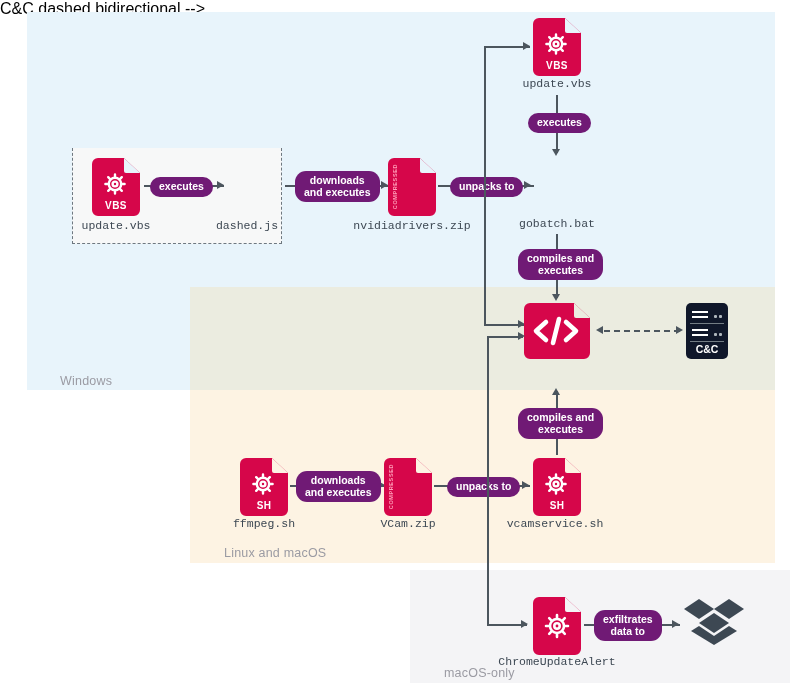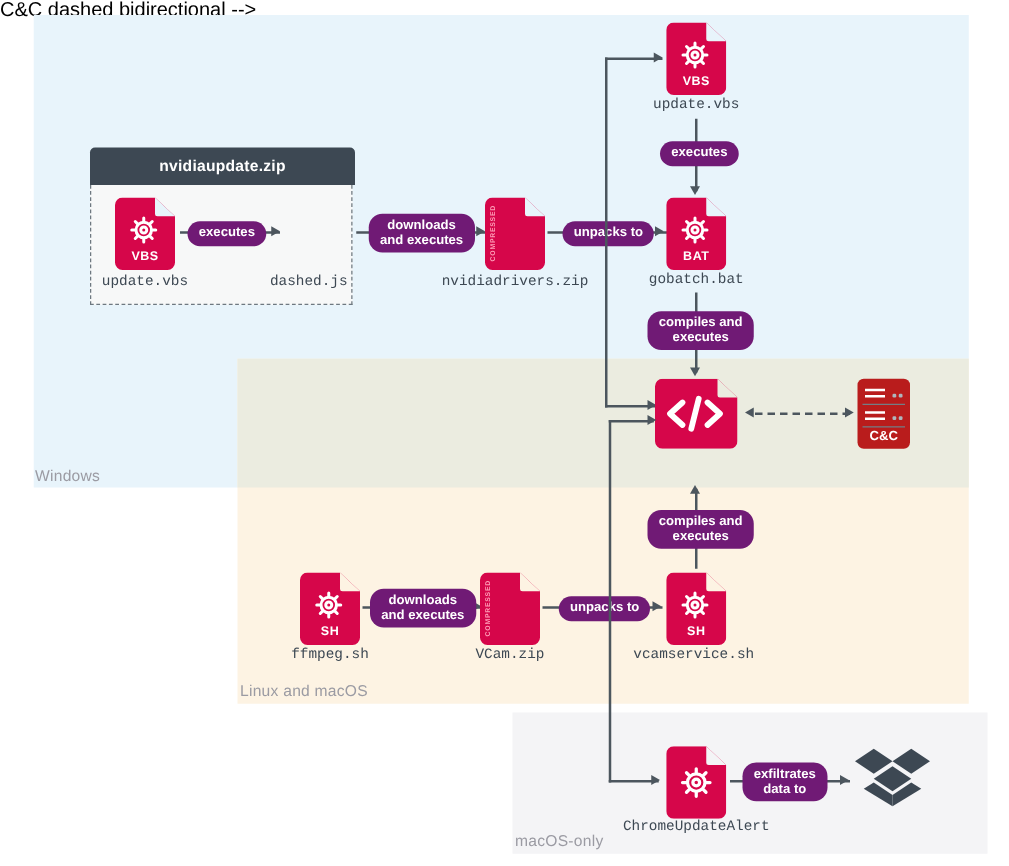--- a/index.html
+++ b/index.html
@@ -2,21 +2,21 @@
 <html><head>
 <meta charset="utf-8">
 <style>
   html,body{margin:0;padding:0;background:#ffffff;}
   body{width:807px;height:693px;position:relative;overflow:hidden;
        font-family:"Liberation Sans","DejaVu Sans",sans-serif;}
   #stage{position:absolute;left:0;top:0;width:807px;height:693px;}
 
   
   .band{position:absolute;}
-  .band-label{position:absolute;font-size:12.5px;color:#9b9ba3;letter-spacing:.2px;}
+  .band-label{position:absolute;font-size:12.5px;color:#9b9ba3;letter-spacing:.2px;padding-left:32px;}
 
   #band-windows{left:27px;top:12px;width:748px;height:378px;background:#e8f4fb;}
   #band-nix{left:190px;top:287px;width:585px;height:276px;background:#fdf3e3;}
   #band-overlap{left:190px;top:287px;width:585px;height:103px;background:#ebece0;}
   #band-macos{left:410px;top:570px;width:380px;height:113px;background:#f4f4f6;}
 
   #label-windows{left:28px;top:374px;}
   #label-nix{left:192px;top:546px;}
   #label-macos{left:412px;top:666px;}
 
@@ -56,21 +56,21 @@
   .lnv{width:1.6px;}
   .arw{position:absolute;width:0;height:0;}
   .arw-r{border-left:7px solid #4c565e;border-top:4.5px solid transparent;border-bottom:4.5px solid transparent;}
   .arw-l{border-right:7px solid #4c565e;border-top:4.5px solid transparent;border-bottom:4.5px solid transparent;}
   .arw-d{border-top:7px solid #4c565e;border-left:4.5px solid transparent;border-right:4.5px solid transparent;}
   .arw-u{border-bottom:7px solid #4c565e;border-left:4.5px solid transparent;border-right:4.5px solid transparent;}
   .dash{position:absolute;height:0;border-top:2px dashed #4c565e;}
 
   
   #cc-node{position:absolute;left:686px;top:303px;}
-  .srv{width:42px;height:56px;background:#b91c1c;border-radius:5px;position:relative;}
+  .srv{width:42px;height:56px;background:#0f172a;border-radius:5px;position:relative;}
   .srv .bar{position:absolute;left:6px;width:16px;height:2px;background:#ffffff;}
   .srv .dot{position:absolute;width:2.5px;height:2.5px;background:#aeb6bd;border-radius:1px;}
   .srv .sep{position:absolute;left:4px;width:34px;height:1px;background:#737d85;}
   .srv .cc{position:absolute;left:0;right:0;bottom:4px;text-align:center;color:#fff;
            font-size:10.5px;font-weight:bold;}
 
   
   #dropbox-node{position:absolute;left:683px;top:597px;}
 </style>
 </head>
@@ -83,21 +83,20 @@
   <div class="band" id="band-nix"></div>
   <div class="band" id="band-overlap"></div>
   <div class="band" id="band-macos"></div>
 
   <div class="band-label" id="label-windows">Windows</div>
   <div class="band-label" id="label-nix">Linux and macOS</div>
   <div class="band-label" id="label-macos">macOS-only</div>
 
   
   <div id="zip-box">
-    <div id="zip-title">nvidiaupdate.zip</div>
     <div id="zip-body"></div>
   </div>
 
   
   <div class="node" style="left:92px;top:158px;">
     <div class="fileicon">
       <svg width="48" height="58" viewBox="0 0 48 58" aria-hidden="true">
         <path d="M4,0 H32 L48,15 V52 a6,6 0 0 1 -6,6 H6 a6,6 0 0 1 -6,-6 V6 a6,6 0 0 1 6,-6 Z" fill="#d6064a"></path>
         <path d="M32,0 L48,15 H34 a2,2 0 0 1 -2,-2 Z" fill="#e8f4fb"></path>
         <g fill="none" stroke="#ffffff" stroke-width="2.4">
@@ -169,36 +168,20 @@
     </div>
   </div>
   <div class="node-caption" style="left:487px;top:77px;width:140px;">update.vbs</div>
 
   
   <div class="ln lnv" style="left:556px;top:95px;height:58px;"></div>
   <div class="arw arw-d" style="left:552px;top:149px;"></div>
   <div class="pill" style="left:528px;top:113px;">executes</div>
 
   
-  <div class="node" style="left:533px;top:158px;">
-    <div class="fileicon">
-      <svg width="48" height="58" viewBox="0 0 48 58" aria-hidden="true">
-        <path d="M4,0 H32 L48,15 V52 a6,6 0 0 1 -6,6 H6 a6,6 0 0 1 -6,-6 V6 a6,6 0 0 1 6,-6 Z" fill="#d6064a"></path>
-        <path d="M32,0 L48,15 H34 a2,2 0 0 1 -2,-2 Z" fill="#e8f4fb"></path>
-        <g fill="none" stroke="#ffffff" stroke-width="2.4">
-          <circle cx="23" cy="26" r="6.2"></circle>
-          <circle cx="23" cy="26" r="2.4"></circle>
-          <path d="M23,16.4 v2.6 M23,33 v2.6 M13.4,26 h2.6 M30,26 h2.6
-                   M16.2,19.2 l1.9,1.9 M27.9,30.9 l1.9,1.9
-                   M29.8,19.2 l-1.9,1.9 M18.1,30.9 l-1.9,1.9" stroke-linecap="round"></path>
-        </g>
-      </svg>
-      <div class="fi-label">BAT</div>
-    </div>
-  </div>
   <div class="node-caption" style="left:487px;top:217px;width:140px;">gobatch.bat</div>
 
   
   <div class="ln lnv" style="left:556px;top:234px;height:64px;"></div>
   <div class="arw arw-d" style="left:552px;top:294px;"></div>
   <div class="pill" style="left:518px;top:249px;">compiles and
 executes</div>
 
   
   <div class="node" style="left:524px;top:303px;">

